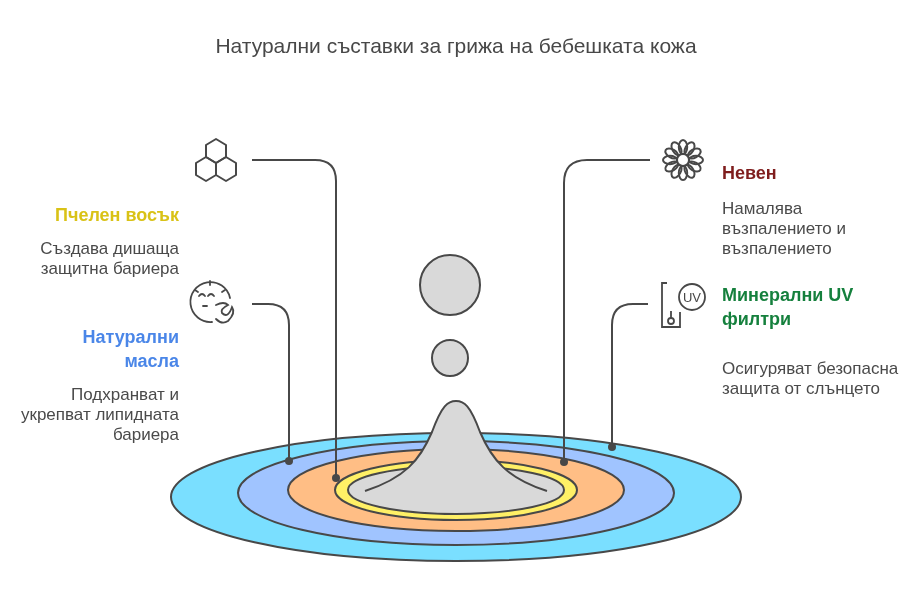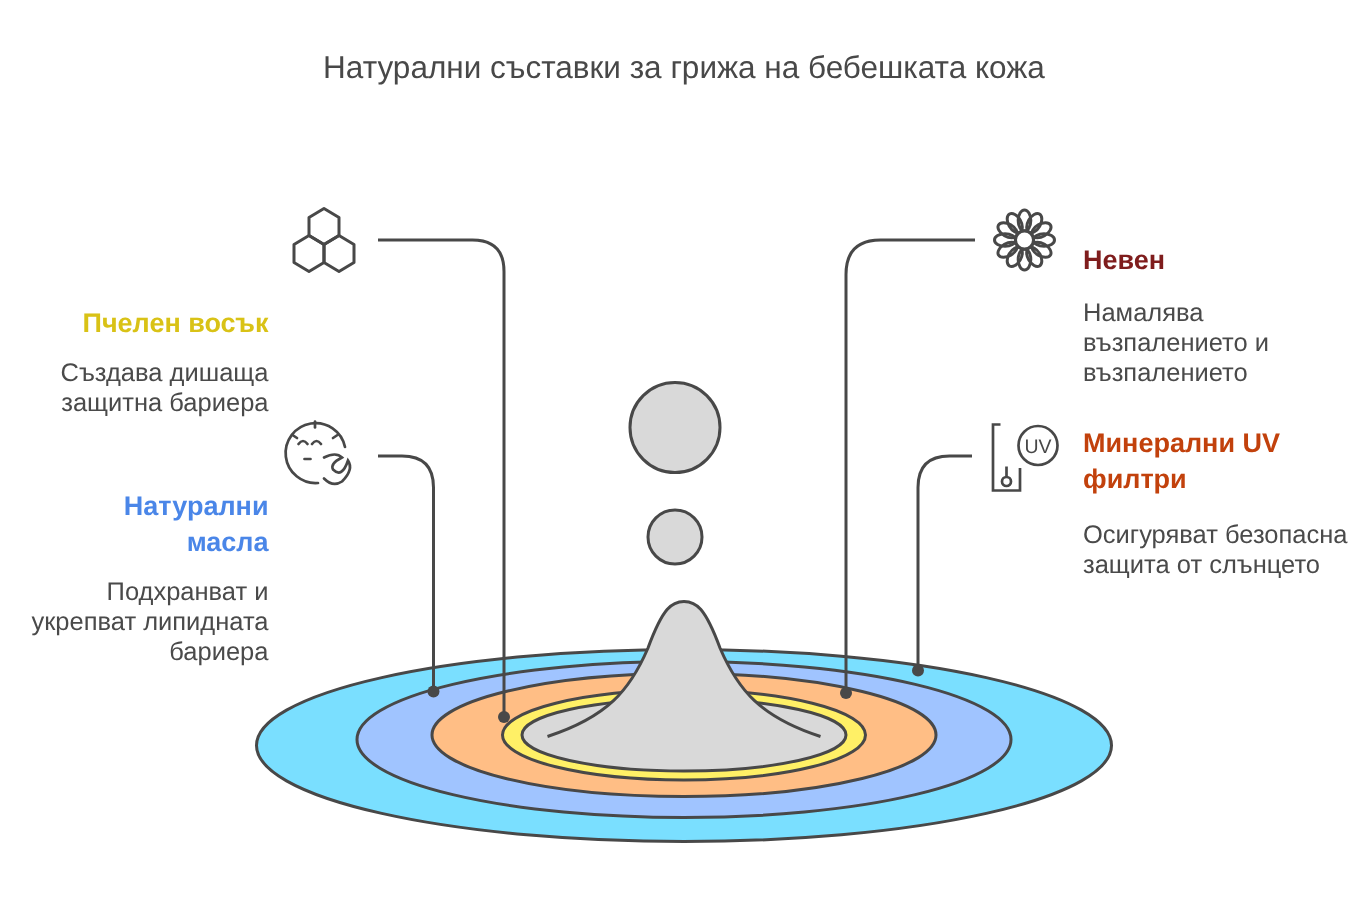--- a/index.html
+++ b/index.html
@@ -99,20 +99,20 @@
   <div>бариера</div>
 </div>
 
 <div class="label" style="left:722px; top:161px; width:180px; color:#7f1d1d;">Невен</div>
 <div class="desc" style="left:722px; top:199px; width:180px;">
   <div>Намалява</div>
   <div>възпалението и</div>
   <div>възпалението</div>
 </div>
 
-<div class="label" style="left:722px; top:283px; width:180px; color:#c2410c;">
+<div class="label" style="left:722px; top:283px; width:180px; color:#15803d;">
   <div>Минерални UV</div>
   <div>филтри</div>
 </div>
-<div class="desc" style="left:722px; top:347px; width:185px;">
+<div class="desc" style="left:722px; top:359px; width:185px;">
   <div>Осигуряват безопасна</div>
   <div>защита от слънцето</div>
 </div>
 
 </body></html>

